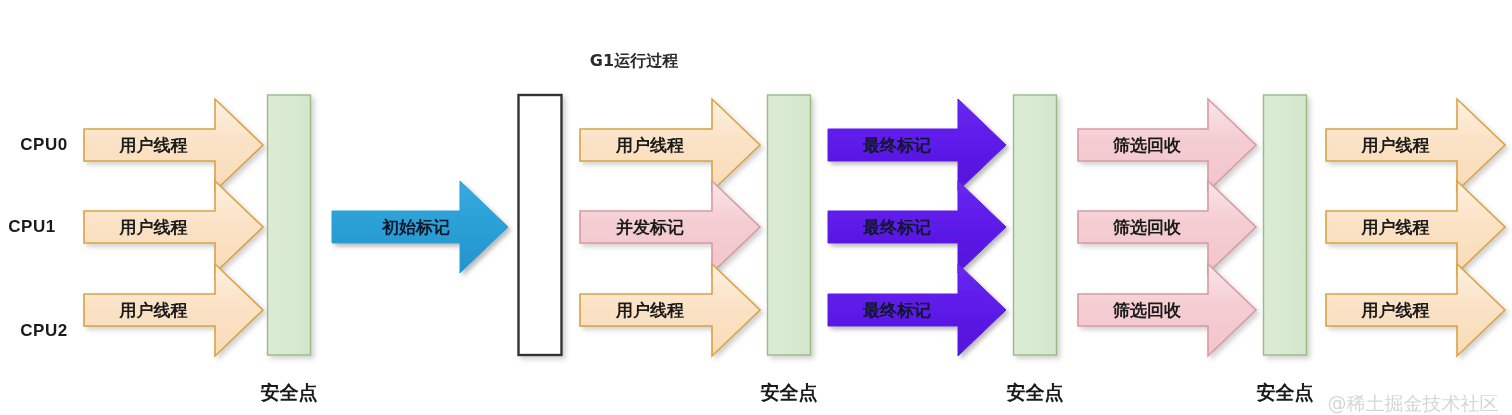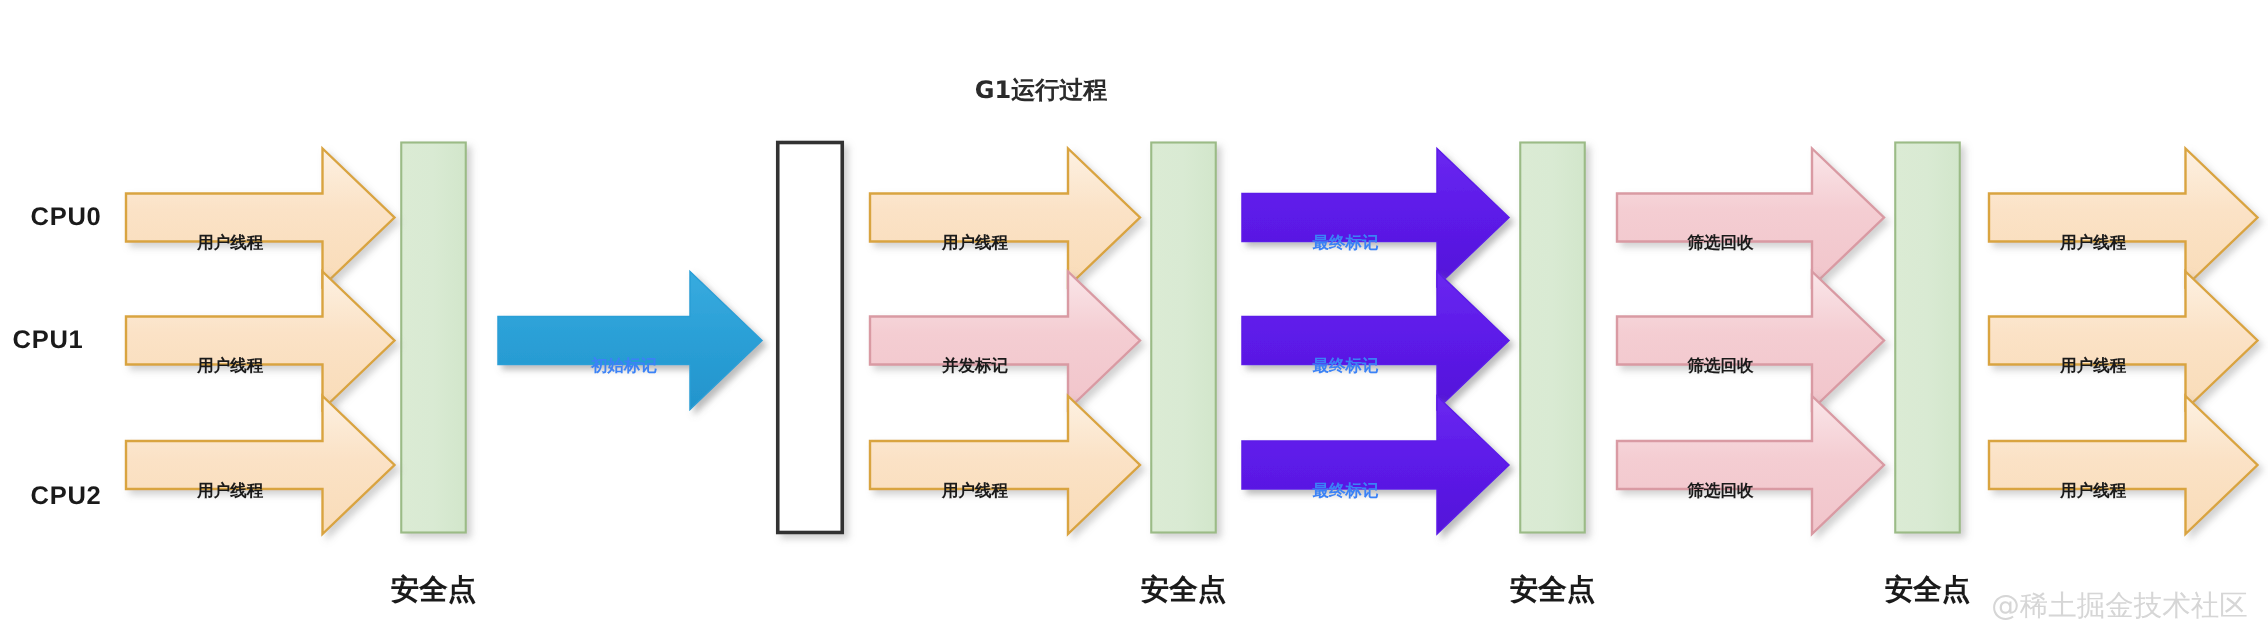--- a/index.html
+++ b/index.html
@@ -30,26 +30,25 @@
     font-weight: bold;
     color: #1a1a1a;
   }
   .cpu-label {
     font-size: 17px;
     letter-spacing: 0.5px;
     font-family: "Liberation Sans", "DejaVu Sans", sans-serif;
     transform: translate(-50%, -50%);
   }
   .arrow-label {
-    font-size: 11px;
+    font-size: 17px;
     transform: translate(-50%, -50%);
     font-family: Liberation Sans, sans-serif;
-    margin-top: 17px;
   }
-  .arrow-label.light { color: #3b82f6; }
+  .arrow-label.light { color: #0f172a; }
   .safe-label {
     font-size: 19px;
     transform: translate(-50%, -50%);
     font-family: "DejaVu Sans", "Liberation Sans", sans-serif;
   }
   .title-label {
     font-size: 16px;
     transform: translate(-50%, -50%);
     font-family: "DejaVu Sans", "Liberation Sans", sans-serif;
     color: #2b2b2b;
@@ -145,17 +144,17 @@
       <div class="txt arrow-label" style="left: 1147px; top: 227px;">筛选回收</div>
       <div class="txt arrow-label" style="left: 1147px; top: 310px;">筛选回收</div>
       <div class="txt arrow-label" style="left: 1395.5px; top: 145px;">用户线程</div>
       <div class="txt arrow-label" style="left: 1395.5px; top: 227px;">用户线程</div>
       <div class="txt arrow-label" style="left: 1395.5px; top: 310px;">用户线程</div>
       <div class="txt cpu-label" style="left: 44px; top: 145px; text-align: right;">CPU0</div>
       <div class="txt cpu-label" style="left: 32px; top: 227px;">CPU1</div>
       <div class="txt cpu-label" style="left: 44px; top: 310px; margin-top: 21px;">CPU2</div>
     </div>
 
-  <div class="txt title-label" style="left:694px; top:61px;">G1运行过程</div>
+  <div class="txt title-label" style="left:634px; top:61px;">G1运行过程</div>
 
   <div class="txt watermark" style="left:1413px; top:404px;">@稀土掘金技术社区</div>
 
 </div>
 
 </body></html>

